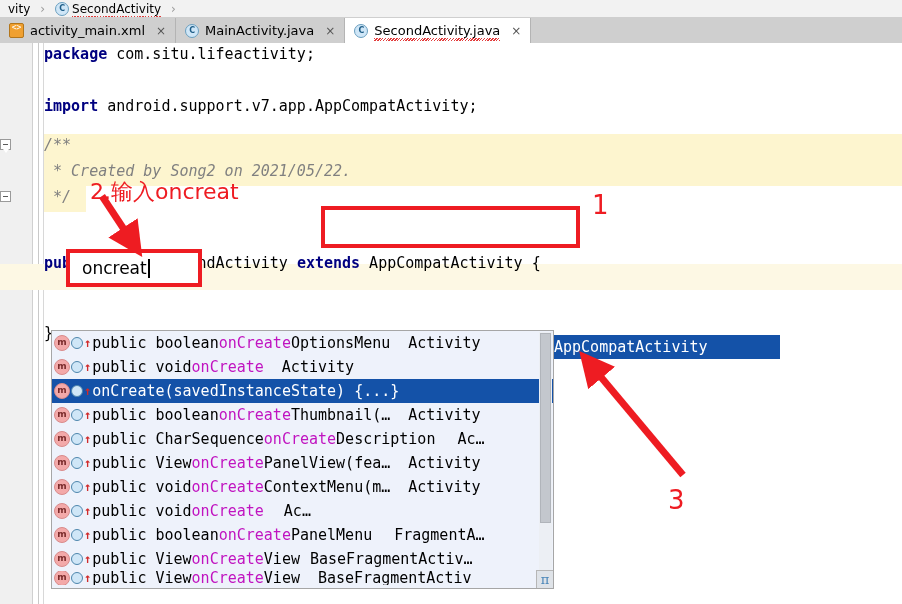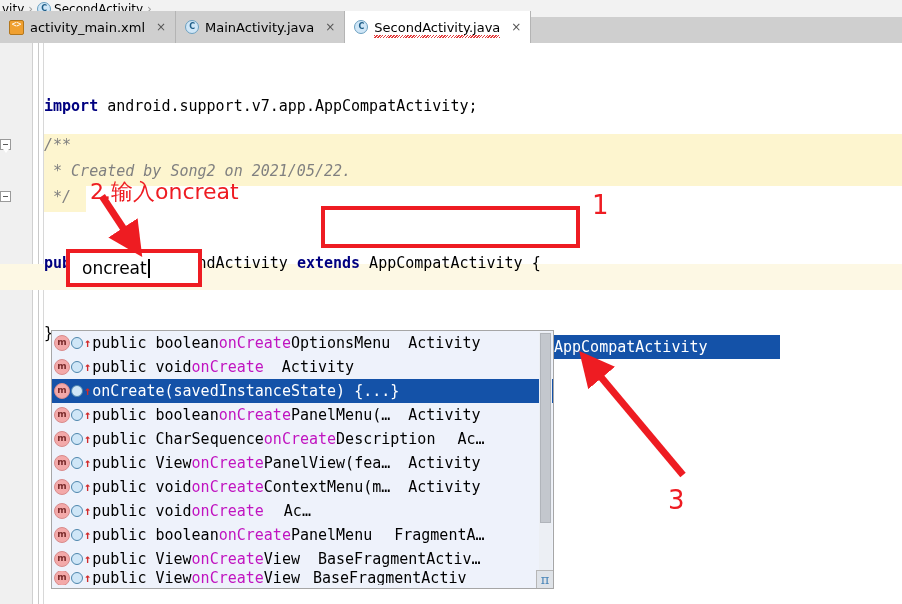--- a/index.html
+++ b/index.html
@@ -11,21 +11,21 @@
   }
   .app{position:relative;width:902px;height:604px;overflow:hidden;background:#fff;}
 
   
   .breadcrumb{
     position:absolute;left:0;top:0;width:902px;height:17px;
     background:#f2f2f2;border-bottom:1px solid #c7c7c7;
     display:flex;align-items:center;font-size:12px;color:#000;
     font-family:"DejaVu Sans",sans-serif;
   }
-  .crumb{display:flex;align-items:center;gap:3px;padding:0 2px;white-space:nowrap;}
+  .crumb{display:flex;align-items:center;gap:3px;padding:0 8px;white-space:nowrap;}
   .crumb-text{position:relative;}
   .squiggle{
     position:absolute;left:0;right:0;bottom:-3px;height:3px;
     background-image:repeating-linear-gradient(135deg,#e03030 0 1px,transparent 1px 2px);
     opacity:.95;
   }
   .sep{color:#9a9a9a;font-size:12px;padding:0 2px;}
   .cls-icon{
     width:12px;height:12px;border-radius:50%;
     background:#cfe6f7;border:1px solid #6a9fc0;color:#1d5c86;
@@ -33,21 +33,21 @@
     display:inline-block;
   }
 
   
   .tabbar{
     position:absolute;left:0;top:17px;width:902px;height:26px;
     background:#cfcfcf;
     display:flex;align-items:flex-end;
   }
   .tab{
-    height:32px;display:flex;align-items:center;gap:6px;
+    height:25px;display:flex;align-items:center;gap:6px;
     padding:0 9px;font-size:13px;color:#000;
     border-right:1px solid #b4b4b4;
     background:#cfcfcf;cursor:default;white-space:nowrap;
     box-sizing:border-box;
   }
   .tab.active{background:#ffffff;}
   .tab .label{position:relative;}
   .tab .close{color:#555;font-size:12px;margin-left:5px;}
   .xml-icon{
     width:13px;height:13px;background:#f0a030;border:1px solid #b3761c;
@@ -220,20 +220,21 @@
     <div class="doc-hl" style="top:91px"></div>
     <div class="doc-hl" style="top:117px"></div>
     <div class="doc-hl" style="top:143px;width:42px"></div>
 
     <div class="caret-hl" style="top:221px"></div>
 
     <div class="fold-mark start" style="top:96px"></div>
     <div class="fold-mark" style="top:148px"></div>
 
     <div class="code">
+      <div class="ln" style="top:-2px"><span class="kw">package</span><span> com.situ.lifeactivity;</span></div>
 
       <div class="ln" style="top:50px"><span class="kw">import</span><span> android.support.v7.app.AppCompatActivity;</span></div>
 
       <div class="ln cmt" style="top:89px">/**</div>
       <div class="ln cmt" style="top:115px"> * Created by Song2 on 2021/05/22.</div>
       <div class="ln cmt" style="top:141px"> */</div>
 
       <div class="ln" style="top:207px"><span class="kw">public</span> <span class="kw">class</span><span> SecondActivity </span><span class="kw">extends</span><span> AppCompatActivity </span><span>{</span></div>
 
       <div class="ln" style="top:277px">}</div>
@@ -277,21 +278,21 @@
       </div>
 
       <div class="row">
         <span class="ricons">
             <span class="m-ic">m</span>
             <span class="o-ic"></span>
             <span class="dag">↑</span>
           </span>
         <span class="sig">public boolean </span>
           <span class="meth">onCreate</span>
-          <span class="sig">PanelMenu(…</span>
+          <span class="sig">Thumbnail(…</span>
         <span class="owner" style="margin-left:18px">Activity</span>
       </div>
 
       <div class="row">
         <span class="ricons">
             <span class="m-ic">m</span>
             <span class="o-ic"></span>
             <span class="dag">↑</span>
           </span>
         <span class="sig">public CharSequence </span>
@@ -349,33 +350,33 @@
 
       <div class="row">
         <span class="ricons">
             <span class="m-ic">m</span>
             <span class="o-ic"></span>
             <span class="dag">↑</span>
           </span>
         <span class="sig">public View </span>
           <span class="meth">onCreate</span>
           <span class="sig">View</span>
-        <span class="owner" style="margin-left:18px">BaseFragmentActiv…</span>
+        <span class="owner" style="margin-left:10px">BaseFragmentActiv…</span>
       </div>
 
       <div class="row" style="height:14px;overflow:hidden">
         <span class="ricons">
             <span class="m-ic">m</span>
             <span class="o-ic"></span>
             <span class="dag">↑</span>
           </span>
         <span class="sig">public View </span>
           <span class="meth">onCreate</span>
           <span class="sig">View</span>
-        <span class="owner" style="margin-left:13px">BaseFragmentActiv</span>
+        <span class="owner" style="margin-left:18px">BaseFragmentActiv</span>
       </div>
 
       <div class="pscroll-track"></div>
       <div class="pscroll-thumb"></div>
       <div class="pi-box">π</div>
     </div>
   </div>
 
   <div class="ann-box" style="left:321px;top:206px;width:259px;height:42px"></div>
 

